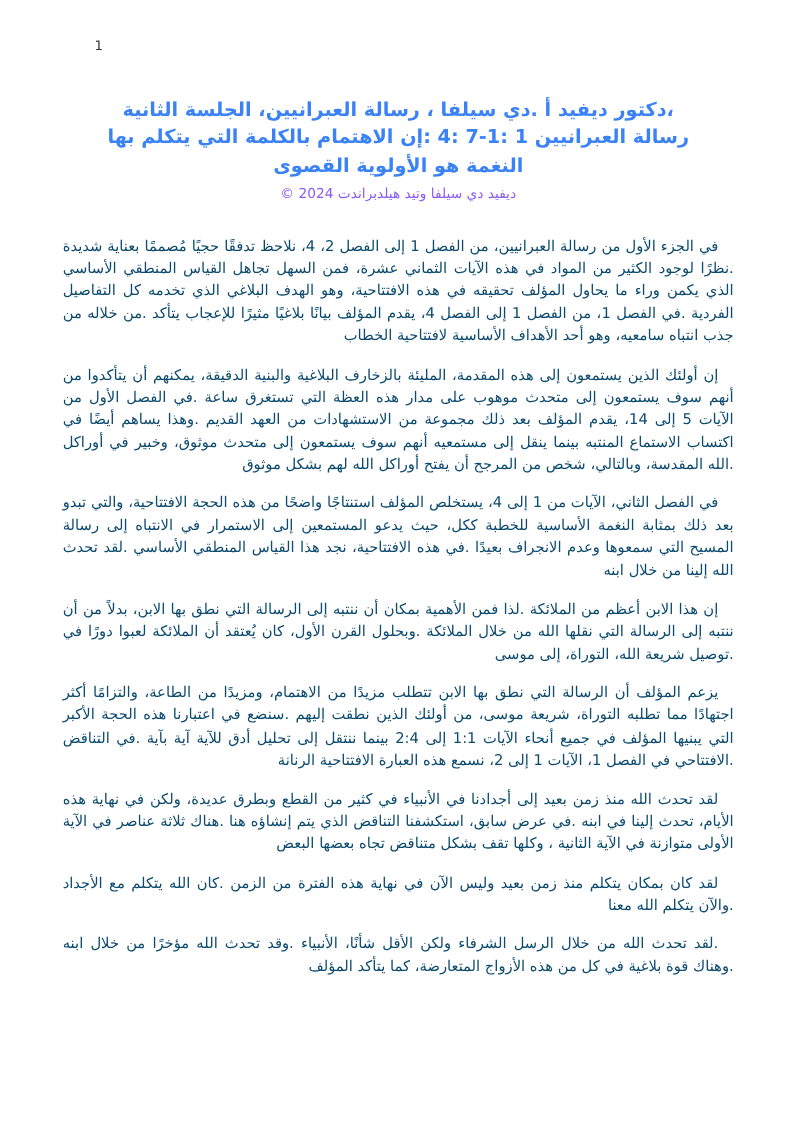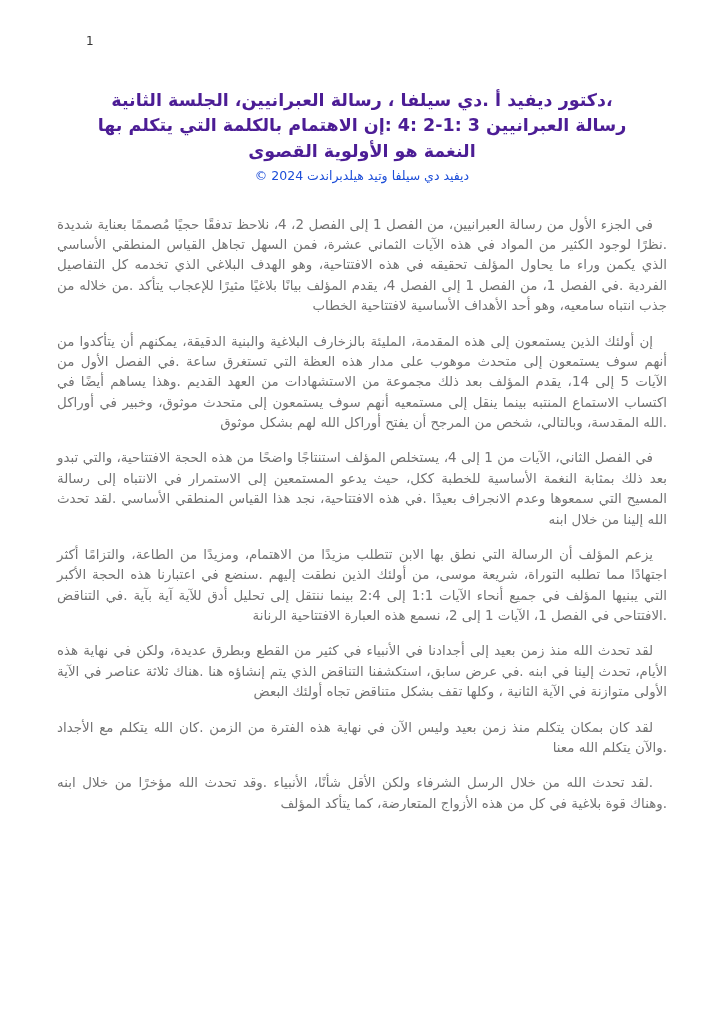--- a/index.html
+++ b/index.html
@@ -28,54 +28,55 @@
     direction: ltr;
   }
   .doc-header {
     text-align: center;
     margin: 0 auto 30px auto;
   }
   .title-line {
     font-weight: bold;
     font-size: 17.5px;
     line-height: 1.45;
-    color: #4c1d95;
+    color: #3b82f6;
   }
   .byline {
     font-size: 12.5px;
     line-height: 1.4;
     margin-top: 3px;
-    color: #1d4ed8;
+    color: #8b5cf6;
   }
   .body-text p {
     font-size: 13.4px;
     line-height: 1.52;
     text-align: justify;
     margin: 0 0 15px 0;
     text-indent: 14px;
-    color: #737373;
+    color: #0c4a6e;
   }
 </style>
 </head>
 <body>
 
 <div class="page">
 
   <div class="page-number">1</div>
 
   <div class="doc-header">
     <div class="title-line">،دكتور ديفيد أ .دي سيلفا ، رسالة العبرانيين، الجلسة الثانية</div>
-    <div class="title-line">رسالة العبرانيين 3 :1-2 :4 :إن الاهتمام بالكلمة التي يتكلم بها</div>
+    <div class="title-line">رسالة العبرانيين 1 :1-7 :4 :إن الاهتمام بالكلمة التي يتكلم بها</div>
     <div class="title-line">النغمة هو الأولوية القصوى</div>
     <div class="byline">ديفيد دي سيلفا وتيد هيلدبراندت 2024 ©</div>
   </div>
 
   <div class="body-text">
     <p>في الجزء الأول من رسالة العبرانيين، من الفصل 1 إلى الفصل 2، 4، نلاحظ تدفقًا حجيًا مُصممًا بعناية شديدة .نظرًا لوجود الكثير من المواد في هذه الآيات الثماني عشرة، فمن السهل تجاهل القياس المنطقي الأساسي الذي يكمن وراء ما يحاول المؤلف تحقيقه في هذه الافتتاحية، وهو الهدف البلاغي الذي تخدمه كل التفاصيل الفردية .في الفصل 1، من الفصل 1 إلى الفصل 4، يقدم المؤلف بيانًا بلاغيًا مثيرًا للإعجاب يتأكد .من خلاله من جذب انتباه سامعيه، وهو أحد الأهداف الأساسية لافتتاحية الخطاب</p>
     <p>إن أولئك الذين يستمعون إلى هذه المقدمة، المليئة بالزخارف البلاغية والبنية الدقيقة، يمكنهم أن يتأكدوا من أنهم سوف يستمعون إلى متحدث موهوب على مدار هذه العظة التي تستغرق ساعة .في الفصل الأول من الآيات 5 إلى 14، يقدم المؤلف بعد ذلك مجموعة من الاستشهادات من العهد القديم .وهذا يساهم أيضًا في اكتساب الاستماع المنتبه بينما ينقل إلى مستمعيه أنهم سوف يستمعون إلى متحدث موثوق، وخبير في أوراكل .الله المقدسة، وبالتالي، شخص من المرجح أن يفتح أوراكل الله لهم بشكل موثوق</p>
     <p>في الفصل الثاني، الآيات من 1 إلى 4، يستخلص المؤلف استنتاجًا واضحًا من هذه الحجة الافتتاحية، والتي تبدو بعد ذلك بمثابة النغمة الأساسية للخطبة ككل، حيث يدعو المستمعين إلى الاستمرار في الانتباه إلى رسالة المسيح التي سمعوها وعدم الانجراف بعيدًا .في هذه الافتتاحية، نجد هذا القياس المنطقي الأساسي .لقد تحدث الله إلينا من خلال ابنه</p>
+    <p>إن هذا الابن أعظم من الملائكة .لذا فمن الأهمية بمكان أن ننتبه إلى الرسالة التي نطق بها الابن، بدلاً من أن ننتبه إلى الرسالة التي نقلها الله من خلال الملائكة .وبحلول القرن الأول، كان يُعتقد أن الملائكة لعبوا دورًا في .توصيل شريعة الله، التوراة، إلى موسى</p>
     <p>يزعم المؤلف أن الرسالة التي نطق بها الابن تتطلب مزيدًا من الاهتمام، ومزيدًا من الطاعة، والتزامًا أكثر اجتهادًا مما تطلبه التوراة، شريعة موسى، من أولئك الذين نطقت إليهم .سنضع في اعتبارنا هذه الحجة الأكبر التي يبنيها المؤلف في جميع أنحاء الآيات 1:1 إلى 2:4 بينما ننتقل إلى تحليل أدق للآية آية بآية .في التناقض .الافتتاحي في الفصل 1، الآيات 1 إلى 2، نسمع هذه العبارة الافتتاحية الرنانة</p>
-    <p>لقد تحدث الله منذ زمن بعيد إلى أجدادنا في الأنبياء في كثير من القطع وبطرق عديدة، ولكن في نهاية هذه الأيام، تحدث إلينا في ابنه .في عرض سابق، استكشفنا التناقض الذي يتم إنشاؤه هنا .هناك ثلاثة عناصر في الآية الأولى متوازنة في الآية الثانية ، وكلها تقف بشكل متناقض تجاه أولئك البعض</p>
+    <p>لقد تحدث الله منذ زمن بعيد إلى أجدادنا في الأنبياء في كثير من القطع وبطرق عديدة، ولكن في نهاية هذه الأيام، تحدث إلينا في ابنه .في عرض سابق، استكشفنا التناقض الذي يتم إنشاؤه هنا .هناك ثلاثة عناصر في الآية الأولى متوازنة في الآية الثانية ، وكلها تقف بشكل متناقض تجاه بعضها البعض</p>
     <p>لقد كان بمكان يتكلم منذ زمن بعيد وليس الآن في نهاية هذه الفترة من الزمن .كان الله يتكلم مع الأجداد .والآن يتكلم الله معنا</p>
     <p>.لقد تحدث الله من خلال الرسل الشرفاء ولكن الأقل شأنًا، الأنبياء .وقد تحدث الله مؤخرًا من خلال ابنه .وهناك قوة بلاغية في كل من هذه الأزواج المتعارضة، كما يتأكد المؤلف</p>
   </div>
 
 </div>
 
 </body></html>

